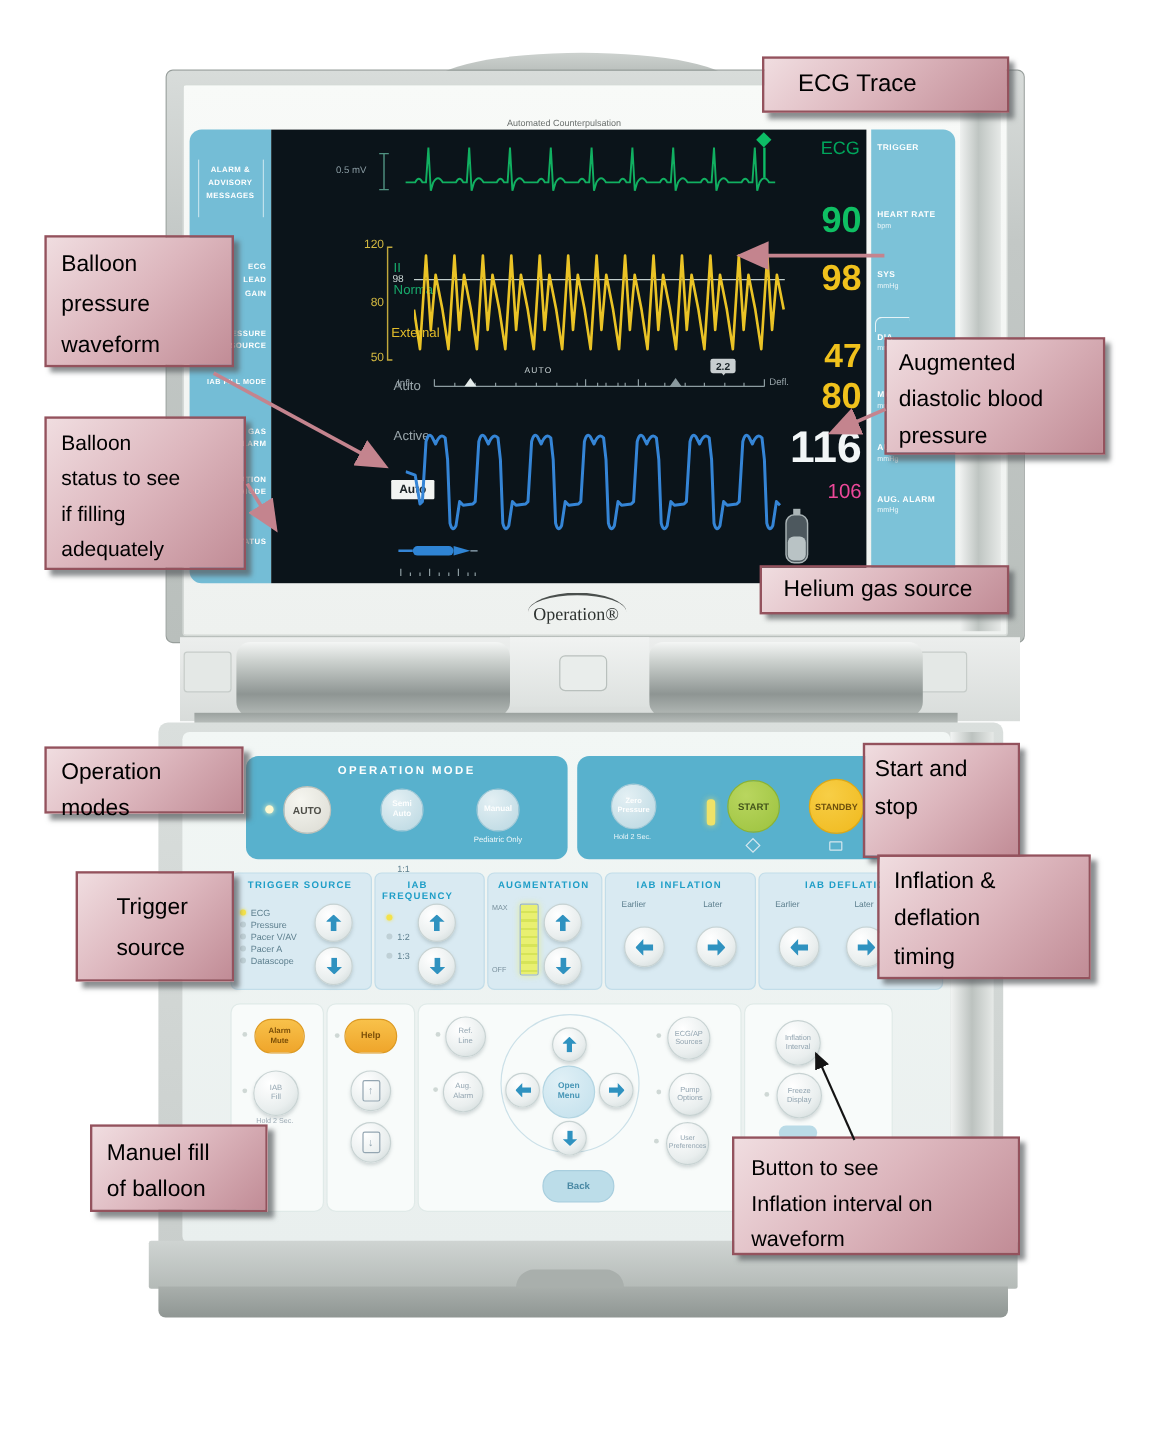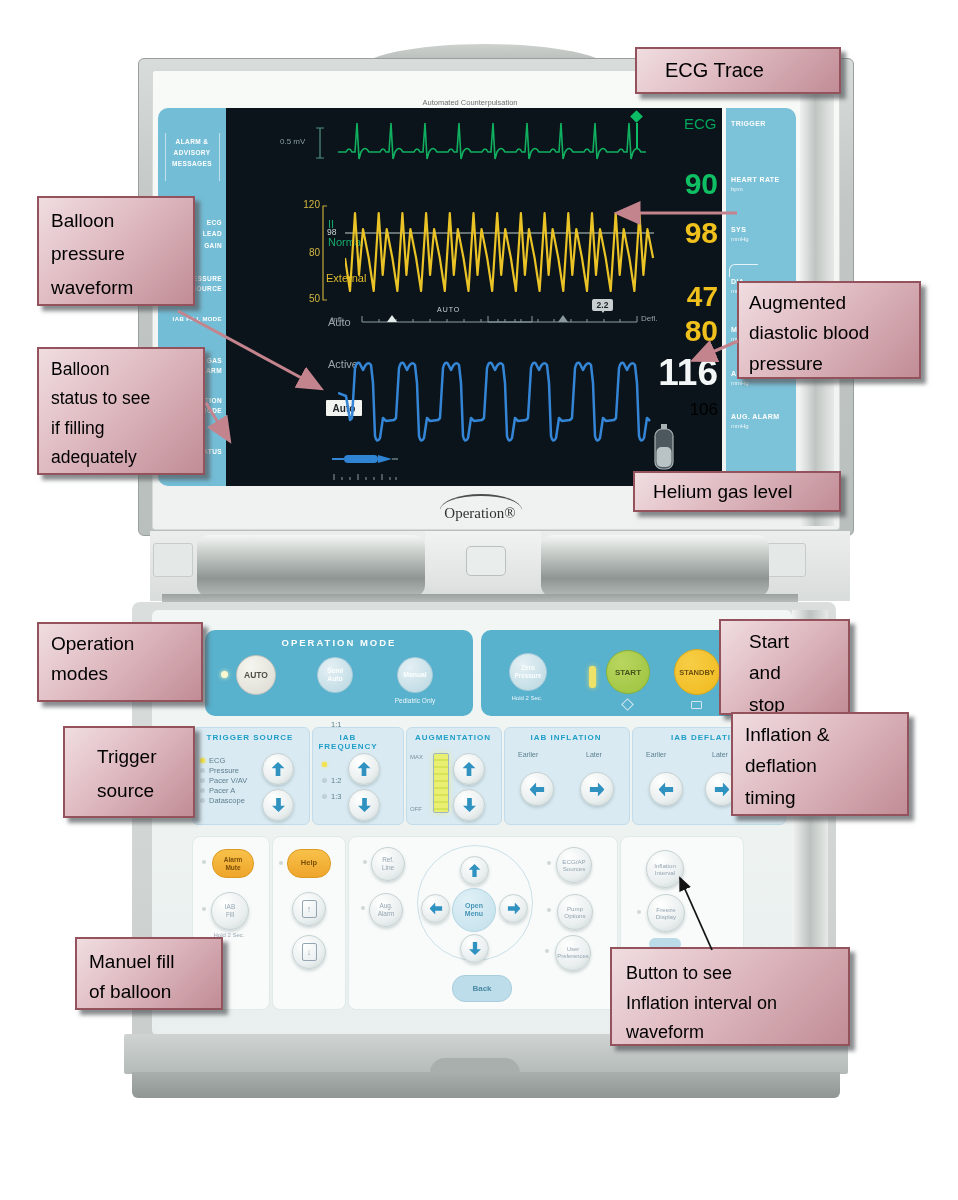--- a/index.html
+++ b/index.html
@@ -134,21 +134,21 @@
     <rect x="9" y="1" width="6" height="5" fill="#aab4b6"></rect>
     <rect x="3" y="6" width="18" height="40" rx="7" fill="#4d585e" stroke="#aab4b6" stroke-width="1.2"></rect>
     <rect x="4.5" y="24" width="15" height="20" rx="5" fill="#b9c3c5"></rect>
   </svg>
 
   <div class="abs num" style="left:648px;top:167px;width:70px;font-size:30px;color:#0fbf63;">90</div>
   <div class="abs num" style="left:648px;top:216px;width:70px;font-size:30px;color:#f0c11c;">98</div>
   <div class="abs num" style="left:648px;top:265px;width:70px;font-size:28px;color:#f0c11c;margin-top:16px;">47</div>
   <div class="abs num" style="left:648px;top:314px;width:70px;font-size:30px;color:#f0c11c;">80</div>
   <div class="abs num" style="left:648px;top:352px;width:70px;font-size:37px;color:#f2f6f7;">116</div>
-  <div class="abs num" style="left:648px;top:400px;width:70px;font-size:17px;font-weight:normal;color:#000000;">106</div>
+  <div class="abs num" style="left:648px;top:400px;width:70px;font-size:17px;font-weight:normal;color:#ec4899;">106</div>
 
   <div class="abs" style="left:440px;top:494px;width:82px;height:14px;border-top:2px solid #4a4f4d;border-radius:50%/100% 100% 0 0;"></div>
   <div class="abs" style="left:405px;top:505px;width:150px;text-align:center;font-family:'Liberation Serif',serif;font-size:15px;color:#2e3331;">Operation®</div>
 
   <div class="abs" style="left:150px;top:531px;width:700px;height:70px;background:linear-gradient(180deg,#eceeed,#d8dcda);"></div>
   <div class="abs" style="left:153px;top:543px;width:38px;height:32px;background:#e4e8e6;border:1px solid #c6ccc9;border-radius:3px;"></div>
   <div class="abs" style="left:766px;top:543px;width:38px;height:32px;background:#e4e8e6;border:1px solid #c6ccc9;border-radius:3px;"></div>
   <div class="abs" style="left:197px;top:535px;width:228px;height:62px;border-radius:12px;background:linear-gradient(180deg,#f4f6f5,#cdd2cf 25%,#8e9593 70%,#b4bab7);"></div>
   <div class="abs" style="left:541px;top:535px;width:228px;height:62px;border-radius:12px;background:linear-gradient(180deg,#f4f6f5,#cdd2cf 25%,#8e9593 70%,#b4bab7);"></div>
   <div class="abs" style="left:425px;top:531px;width:116px;height:58px;background:linear-gradient(180deg,#f1f3f2,#dde1df);"></div>
@@ -291,24 +291,24 @@
   <div class="cal" style="left:737px;top:281px;width:184px;height:98px;font-size:19px;line-height:1.6;padding:5px 10px;box-sizing:border-box;">Augmented
 diastolic blood
 pressure</div>
   <div class="cal" style="left:37px;top:196px;width:158px;height:110px;font-size:19px;line-height:1.75;padding:6px 12px;box-sizing:border-box;">Balloon
 pressure
 waveform</div>
   <div class="cal" style="left:37px;top:347px;width:168px;height:128px;font-size:17.5px;line-height:1.68;padding:6px 12px;box-sizing:border-box;">Balloon
 status to see
 if filling
 adequately</div>
-  <div class="cal" style="left:633px;top:471px;width:208px;height:41px;font-size:19px;padding:8px 8px 0 18px;box-sizing:border-box;">Helium gas level</div>
-  <div class="cal" style="left:37px;top:622px;width:166px;height:80px;font-size:19px;line-height:1.6;padding:5px 12px;box-sizing:border-box;">Operation
+  <div class="cal" style="left:633px;top:471px;width:208px;height:41px;font-size:19px;padding:8px 8px 0 18px;box-sizing:border-box;">Helium gas source</div>
+  <div class="cal" style="left:37px;top:622px;width:166px;height:56px;font-size:19px;line-height:1.6;padding:5px 12px;box-sizing:border-box;">Operation
 modes</div>
-  <div class="cal" style="left:719px;top:619px;width:131px;height:96px;font-size:19px;line-height:1.65;padding:5px 28px;box-sizing:border-box;">Start and
+  <div class="cal" style="left:719px;top:619px;width:131px;height:96px;font-size:19px;line-height:1.65;padding:5px 8px;box-sizing:border-box;">Start and
 stop</div>
   <div class="cal" style="left:63px;top:726px;width:132px;height:92px;font-size:19px;line-height:1.8;padding:12px 8px 0 32px;box-sizing:border-box;">Trigger
 source</div>
   <div class="cal" style="left:75px;top:937px;width:148px;height:73px;font-size:19px;line-height:1.6;padding:8px 12px;box-sizing:border-box;">Manuel fill
 of balloon</div>
   <div class="cal" style="left:731px;top:712px;width:178px;height:104px;font-size:19px;line-height:1.65;padding:5px 12px;box-sizing:border-box;">Inflation &amp;
 deflation
 timing</div>
   <div class="cal" style="left:610px;top:947px;width:240px;height:99px;font-size:18px;line-height:1.65;padding:10px 14px;box-sizing:border-box;">Button to see
 Inflation interval on

